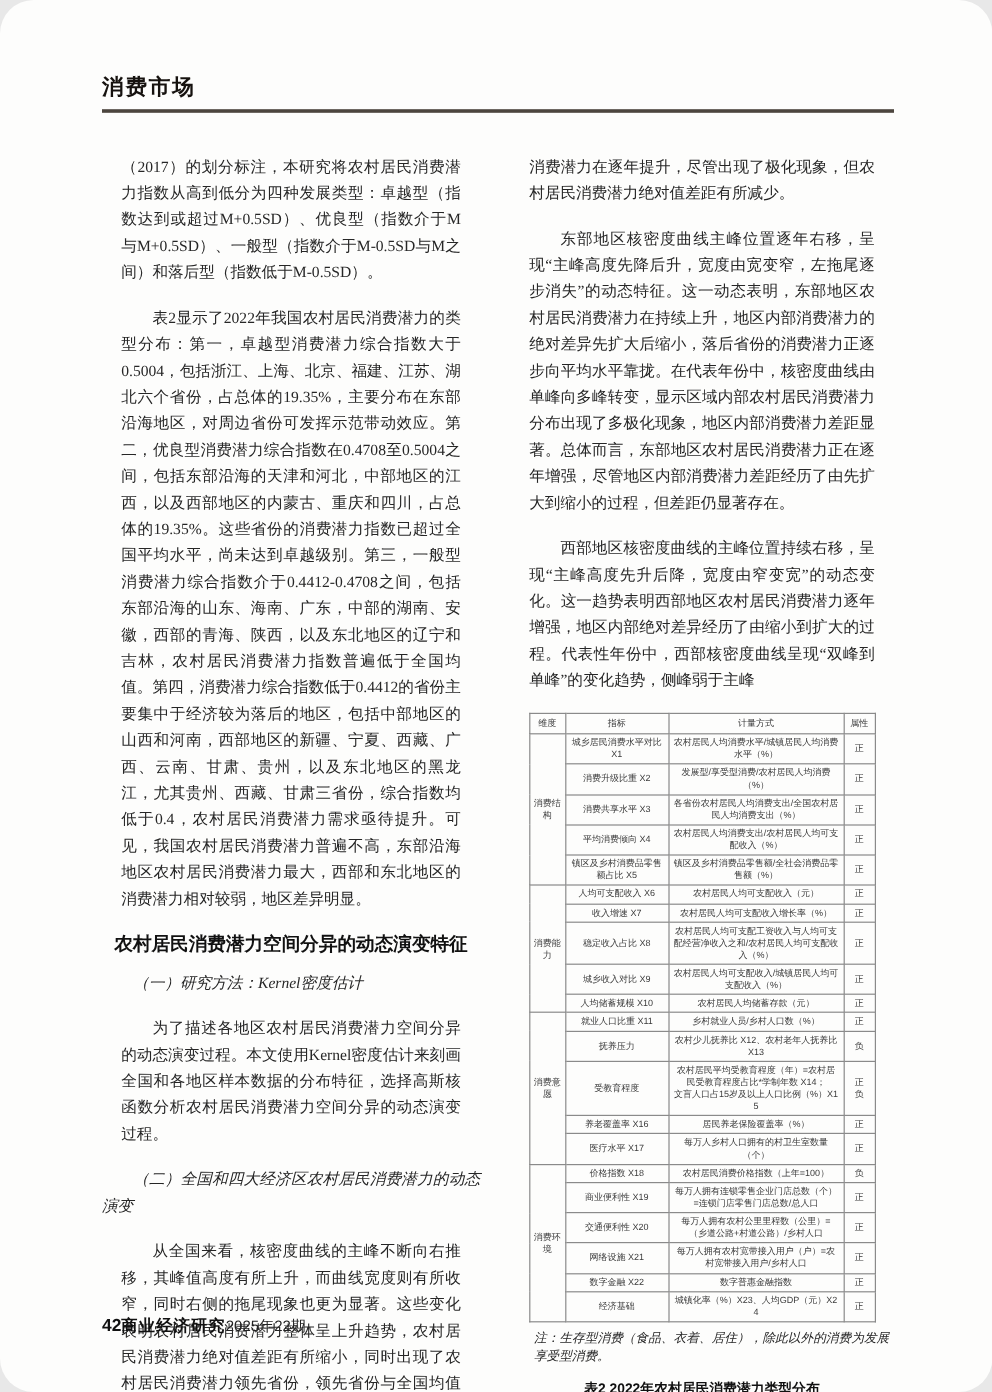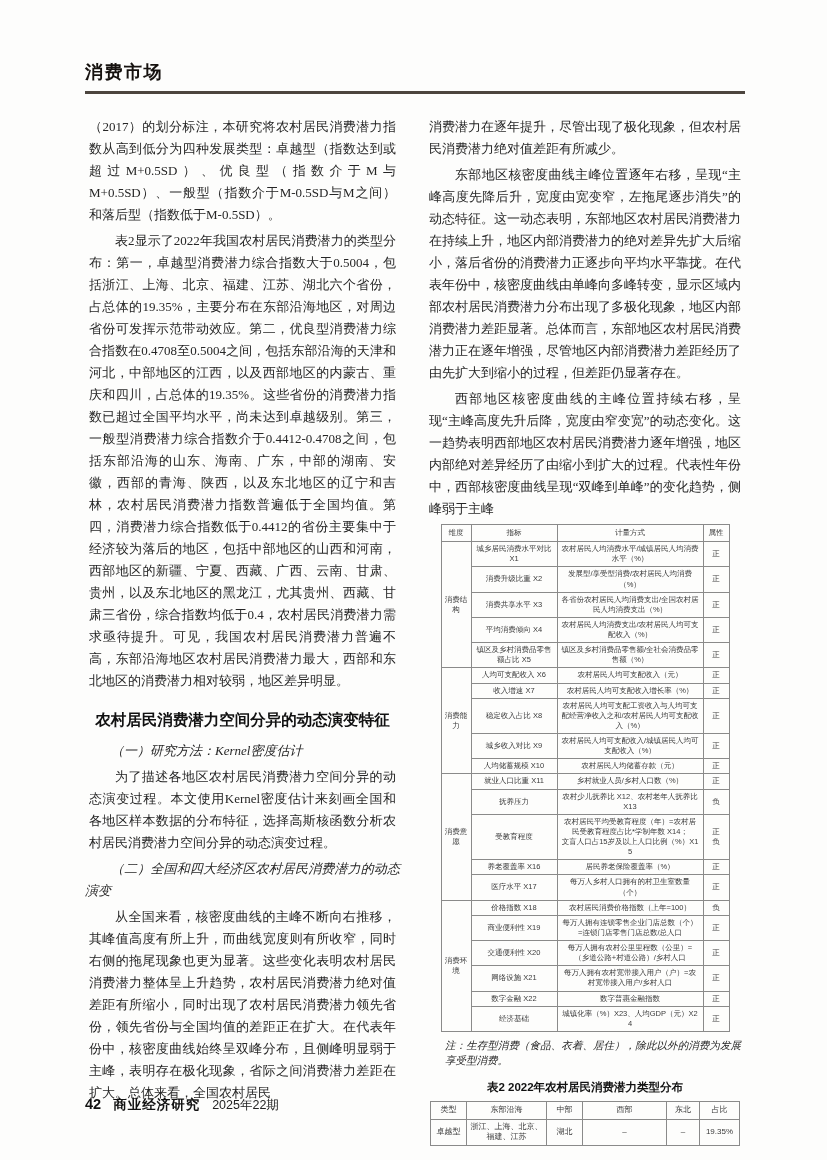--- a/index.html
+++ b/index.html
@@ -1,45 +1,45 @@
 <!DOCTYPE html>
 <html><head>
 <meta charset="utf-8">
 <style>
   html,body{margin:0;padding:0;background:#e8e8e8;}
   .page{position:relative;width:827px;height:1160px;background:#fdfdfc;overflow:hidden;
-        font-family:"Liberation Serif",serif;color:#262626;margin:0 auto;}
+        font-family:"Liberation Serif",serif;color:#262626;margin:0 auto;border-radius:28px;}
   
   .header{position:absolute;left:85px;width:660px;top:60px;padding-bottom:7px;
           border-bottom:3px solid #4c453e;}
   .header-title{font-family:"Liberation Sans",sans-serif;font-weight:bold;font-size:18px;
           color:#16120f;letter-spacing:1.5px;}
   
   .columns{position:absolute;left:85px;top:112px;width:660px;display:flex;gap:25px;}
   .col{width:315px;}
   .col-right{width:320px;}
-  p.body{margin:4px;font-size:13px;line-height:22px;text-align:justify;}
+  p.body{margin:16px;font-size:13px;line-height:22px;text-align:justify;}
   .indent{text-indent:2em;}
   .section-heading{font-family:"Liberation Sans",sans-serif;font-weight:bold;font-size:15.5px;
           color:#111;text-align:center;margin:16px 0 8px 0;line-height:24px;}
   .subheading{font-style:italic;font-size:13px;line-height:22px;text-indent:2em;margin:0;
           text-align:justify;}
   
   .tbl-title{font-family:"Liberation Sans",sans-serif;font-weight:bold;font-size:11.5px;
           color:#111;text-align:center;margin:12px 0 6px 0;}
   table{border-collapse:collapse;margin:0 auto;font-family:"Liberation Sans",sans-serif;
           color:#3a3a3a;table-layout:fixed;}
   .t1{width:288px;font-size:7.5px;}
   .t2{width:285px;font-size:8px;}
   th,td{border:1px solid #8a8a8a;padding:2px 3px;text-align:center;vertical-align:middle;
           white-space:pre-line;line-height:1.35;font-weight:normal;word-break:break-all;}
   thead th{padding:3px 2px;text-align:center;}
   .note{font-size:10.5px;font-style:italic;line-height:15px;margin:6px 4px 0 20px;text-align:justify;}
   
-  .footer{position:absolute;left:85px;top:1096px;display:flex;align-items:baseline;gap:12px;
+  .footer{position:absolute;left:85px;top:1096px;display:flex;align-items:baseline;gap:0;
           font-family:"Liberation Sans",sans-serif;}
   .page-num{font-weight:bold;font-size:14.5px;color:#111;}
   .journal{font-weight:bold;font-size:13.5px;color:#111;letter-spacing:1px;}
   .issue{font-size:12.5px;color:#222;}
 </style>
 </head>
 <body>
 
 <div class="page">
 

